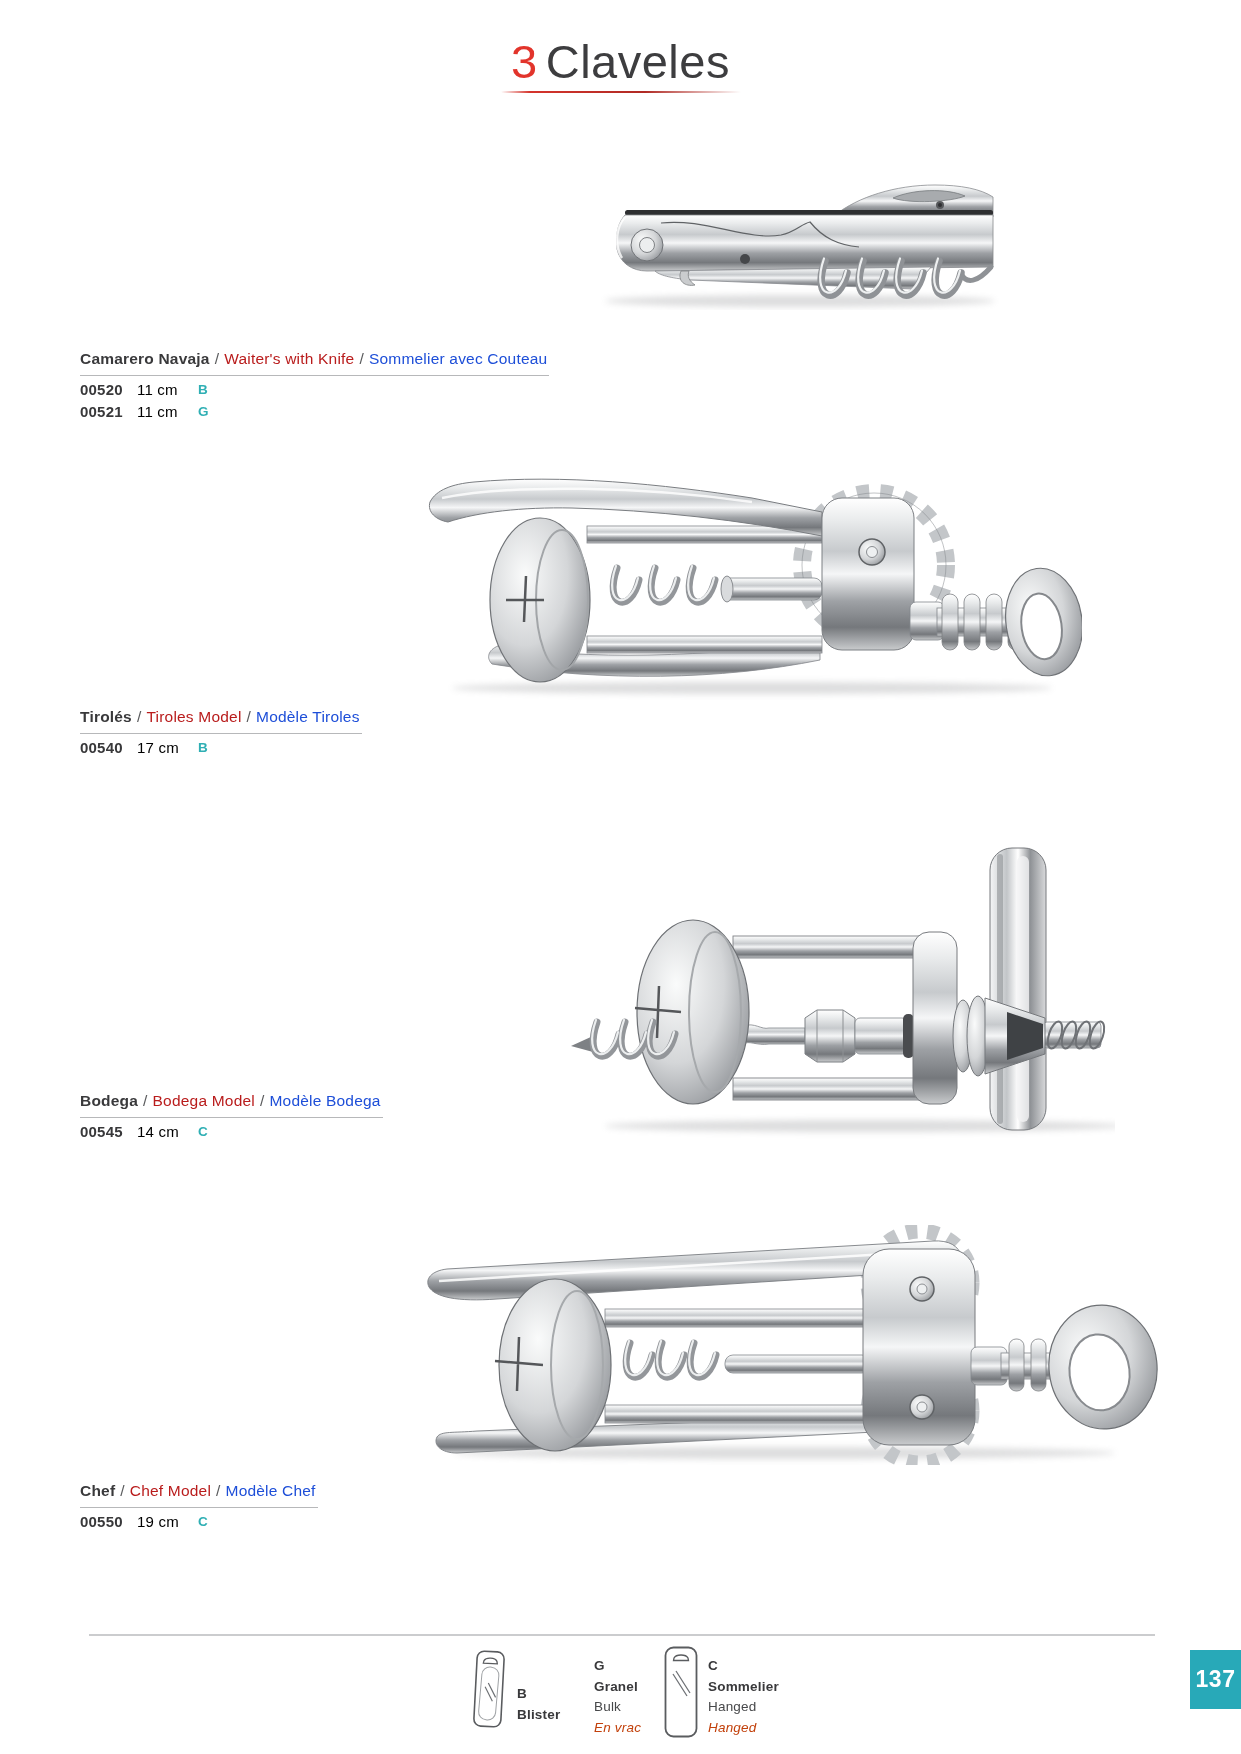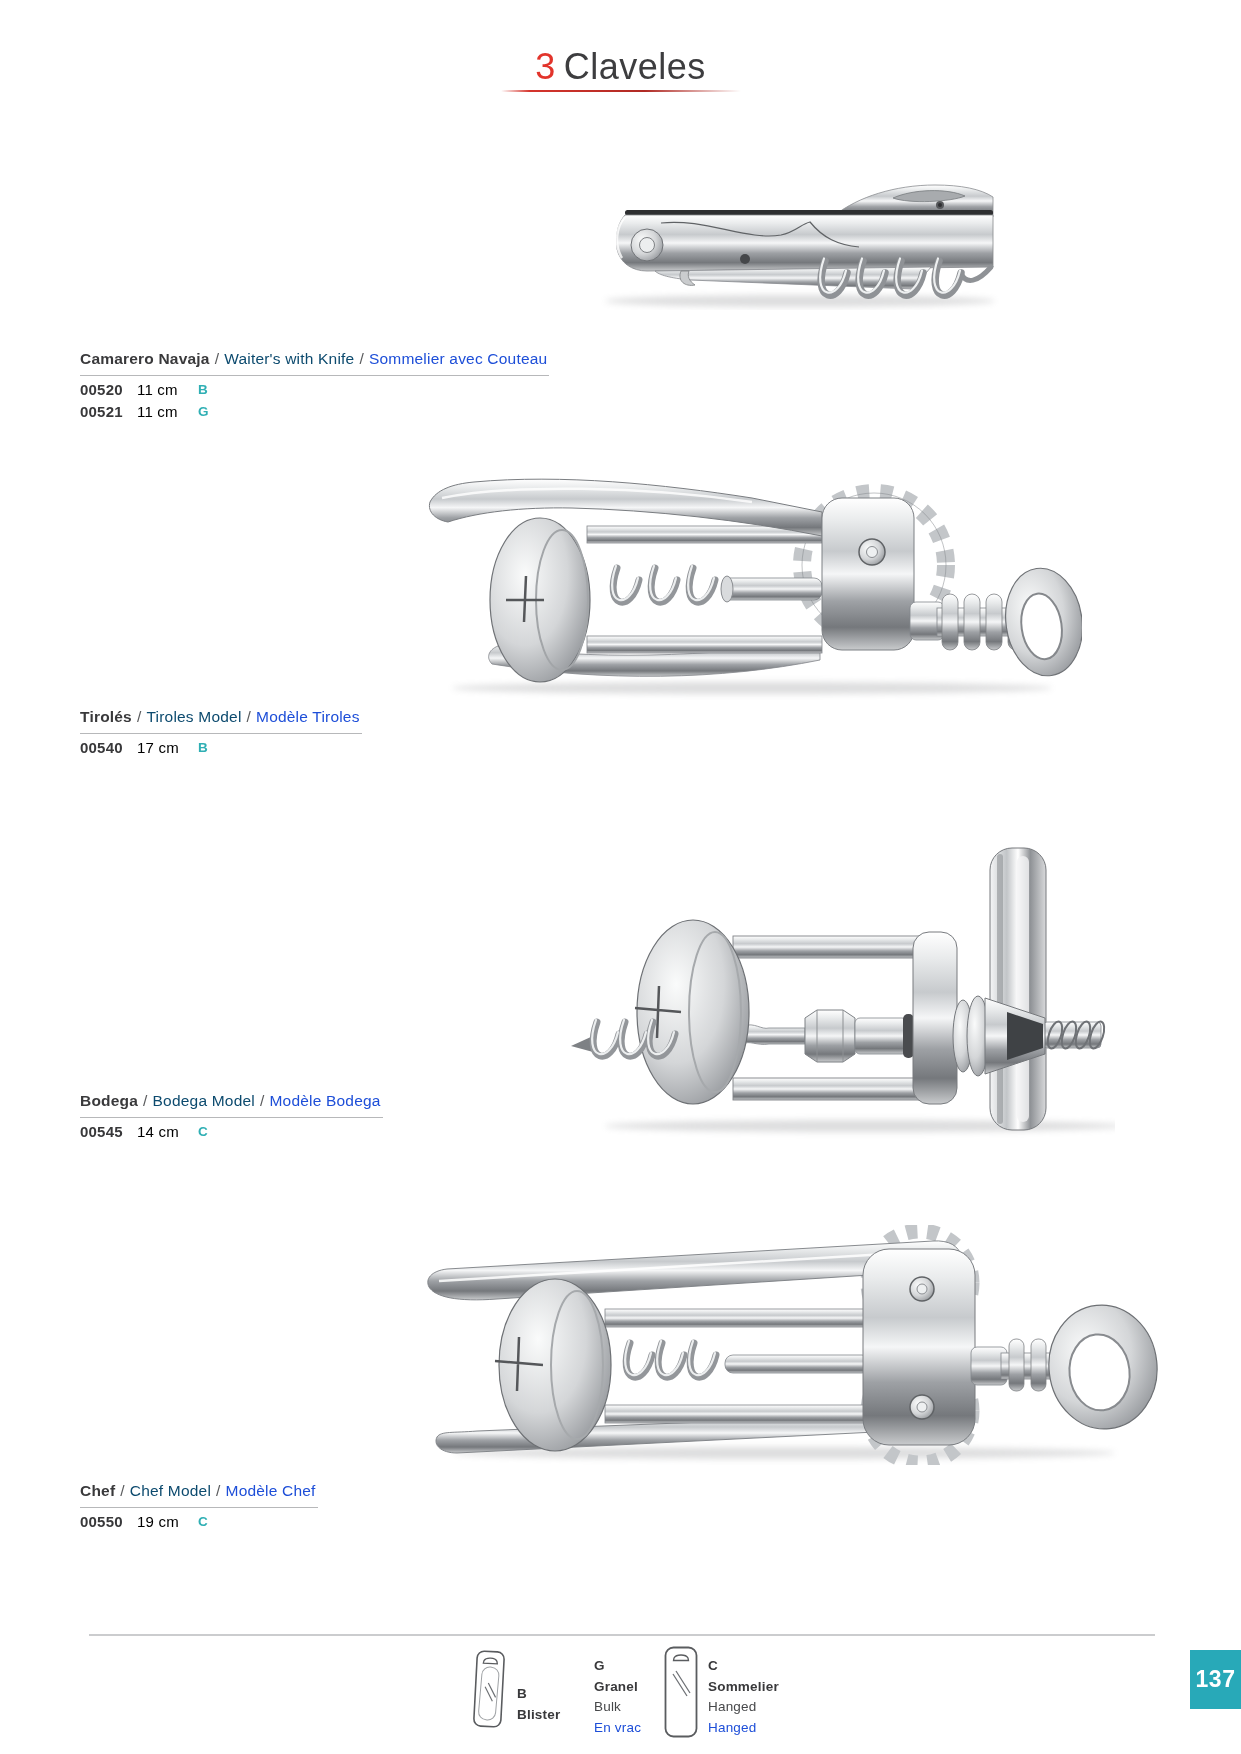--- a/index.html
+++ b/index.html
@@ -3,35 +3,35 @@
 <meta charset="utf-8">
 <style>
   html,body{margin:0;padding:0;}
   body{
     width:1241px;height:1754px;position:relative;background:#ffffff;
     font-family:"Liberation Sans", sans-serif;overflow:hidden;
     -webkit-font-smoothing:antialiased;
   }
   
   .brand{position:absolute;top:34px;left:0;right:0;text-align:center;}
-  .brand-name{font-size:36px;color:#3d3d3f;letter-spacing:.5px;font-weight:400;margin-top:12px;}
+  .brand-name{font-size:47px;color:#3d3d3f;letter-spacing:.5px;font-weight:400;}
   .brand-name .num{color:#e2342b;margin-right:8px;}
   .brand-rule{width:240px;height:2px;margin:2px auto 5px;
     background:linear-gradient(to right,rgba(213,52,44,0),#d5342c 12%,#b02a24 60%,rgba(213,52,44,0));
     border-radius:2px;}
   .brand-year{font-size:11.5px;color:#3d3d3f;letter-spacing:10px;text-indent:10px;font-weight:bold;}
   
   .product-info{position:absolute;left:80px;}
   #info-waiter{top:350px}
   #info-tiroles{top:708px}
   #info-bodega{top:1092px}
   #info-chef{top:1482px}
   .product-title{font-size:15.5px;color:#4e4f51;padding-bottom:7px;border-bottom:1.5px solid #b7b8ba;display:inline-block;padding-right:2px;letter-spacing:.2px;}
   .tp{font-weight:bold;color:#39393b;}
-  .ts{color:#0c4a6e;}
+  .ts{color:#b91c1c;}
   .tt{color:#1d4ed8;}
   .sep{color:#5a5b5d;margin:0 5px;}
   .variants{margin-top:2px;}
   .vrow{display:flex;height:22px;align-items:center;font-size:15px;letter-spacing:.2px;}
   .vcode{width:57px;font-weight:bold;color:#38383a;}
   .vsize{width:61px;color:#000000;}
   .vpack{color:#2fafb4;font-weight:bold;font-size:13.5px;}
   
   .pimg{position:absolute;}
   #img-waiter{left:595px;top:175px;width:405px;height:135px;}
@@ -41,21 +41,21 @@
   
   .divider{position:absolute;left:89px;top:1634px;width:1066px;height:2px;background:#cbccce;}
   .licon{position:absolute;}
   #licon-blister{left:474px;top:1650px;width:30px;height:78px;transform:rotate(3deg);}
   #licon-hang{left:664px;top:1646px;width:34px;height:92px;}
   .lcol{position:absolute;font-size:13.5px;line-height:20.5px;color:#47484a;letter-spacing:.2px;}
   #lcol-b{left:517px;top:1684px;}
   #lcol-g{left:594px;top:1656px;}
   #lcol-c{left:708px;top:1656px;}
   .lb{font-weight:bold;color:#39393b;}
-  .lgray{color:#1d4ed8;}
+  .lgray{color:#c2410c;font-style:italic;}
   .pagebox{position:absolute;left:1190px;top:1650px;width:51px;height:59px;background:#28a9b8;
     color:#fff;font-weight:bold;font-size:23px;display:flex;align-items:center;justify-content:center;letter-spacing:.5px;}
   svg{display:block;}
 </style>
 </head>
 <body>
 
 <svg width="0" height="0" style="position:absolute" aria-hidden="true">
   <defs>
     <linearGradient id="cv" x1="0" y1="0" x2="0" y2="1">

